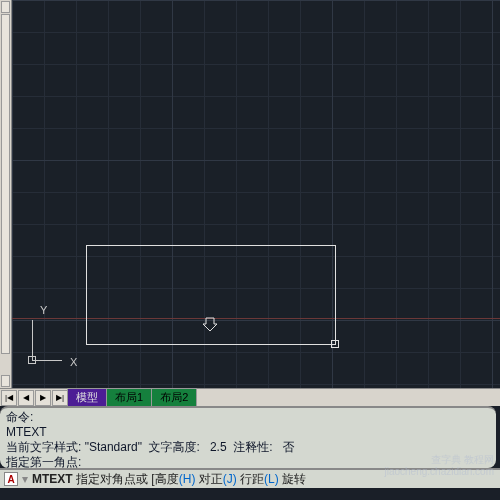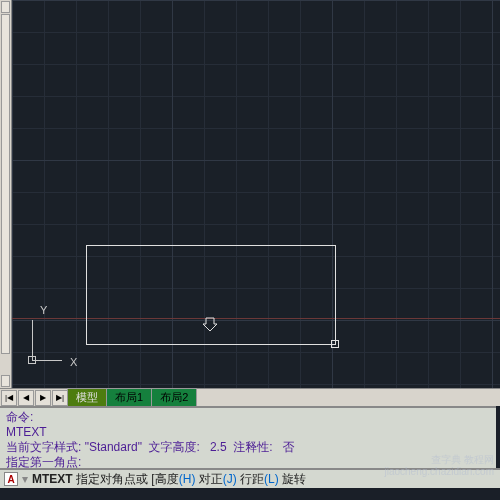--- a/index.html
+++ b/index.html
@@ -31,23 +31,23 @@
   .ucs { position: absolute; left: 20px; top: 320px; color: #c8c8c8; font-size: 11px; }
   .ucs .y { position: absolute; left: 8px; top: -16px; }
   .ucs .x { position: absolute; left: 38px; top: 36px; }
   .ucs .ax { position: absolute; left: 0; top: 40px; width: 30px; height: 1px; background: #c8c8c8; }
   .ucs .ay { position: absolute; left: 0; top: 0; width: 1px; height: 40px; background: #c8c8c8; }
   .ucs .box { position: absolute; left: -4px; top: 36px; width: 8px; height: 8px; border: 1px solid #c8c8c8; }
   
   .tabbar { position: absolute; top: 388px; left: 0; right: 0; height: 18px; background: #d8d4cc; display: flex; align-items: center; border-top: 1px solid #888; }
   .tabbar .navbtn { width: 16px; height: 16px; background: #e4e0d8; border: 1px solid #999; font-size: 8px; text-align: center; line-height: 14px; margin-left: 1px; }
   .tabbar .tab { padding: 1px 8px; border: 1px solid #999; background: #15803d; font-size: 11px; margin-left: -1px; }
-  .tabbar .tab.active { background: #4d7c0f; color: #e0e0e0; }
+  .tabbar .tab.active { background: #4c1d95; color: #e0e0e0; }
   
-  .cmdwin { position: absolute; top: 406px; left: 0; right: 4px; height: 62px; background: #d4d8d0; border-top: 2px solid #888; padding: 2px 6px; color: #4c1d95; line-height: 15px; }
+  .cmdwin { position: absolute; top: 406px; left: 0; right: 4px; height: 62px; background: #d4d8d0; border-top: 2px solid #888; padding: 2px 6px; color: #0f172a; line-height: 15px; border-radius: 8px; }
   .cmdwin .line { white-space: pre; }
   
   .cmdline { position: absolute; top: 468px; left: 0; right: 0; height: 20px; background: #d4d8d0; border-top: 2px solid #888; display: flex; align-items: center; padding-left: 4px; }
   .cmdline .aicon { width: 14px; height: 14px; background: #fff; color: #a00; font-weight: bold; text-align: center; line-height: 14px; border: 1px solid #888; font-size: 10px; margin-right: 4px; }
   .cmdline .dash { color: #888; margin-right: 4px; }
   .cmdline .prompt { color: #222; }
   .cmdline .kw { font-weight: bold; }
   .k-h { color: #0066cc; } .k-j { color: #0066cc; } .k-l { color: #0066cc; }
   
   .watermark { position: absolute; right: 6px; bottom: 22px; color: rgba(180,190,210,0.5); font-size: 10px; text-align: right; line-height: 12px; }

